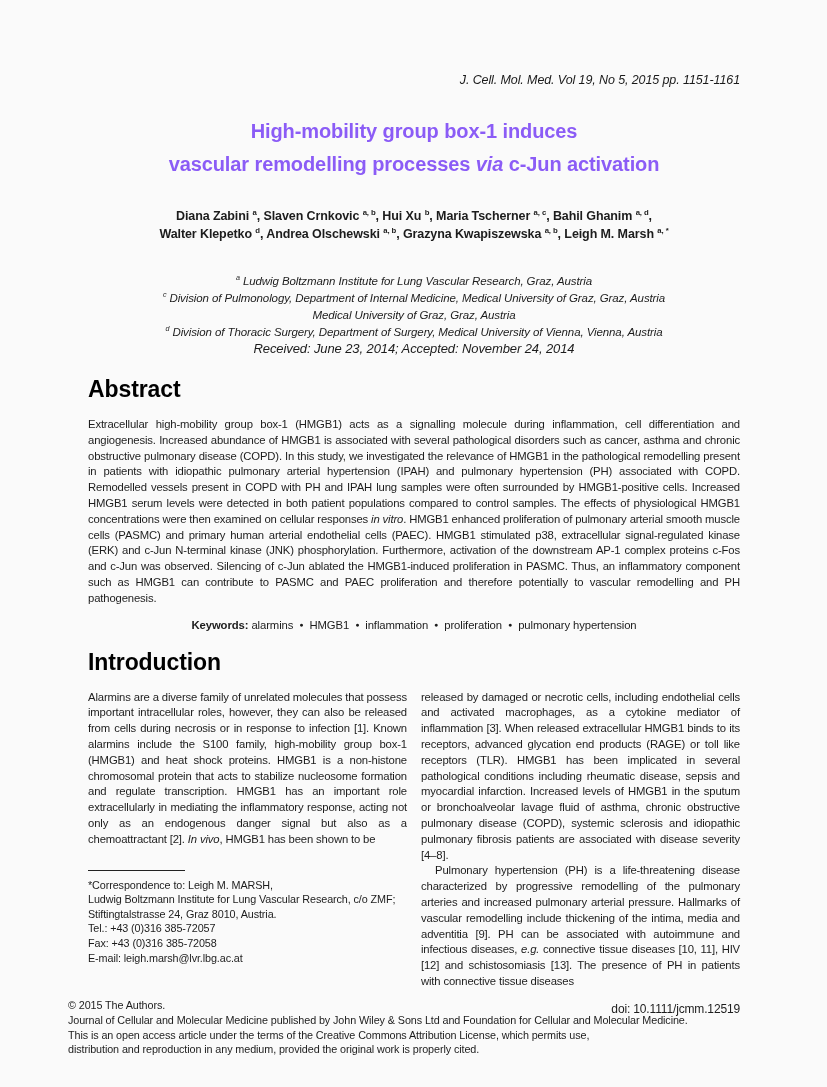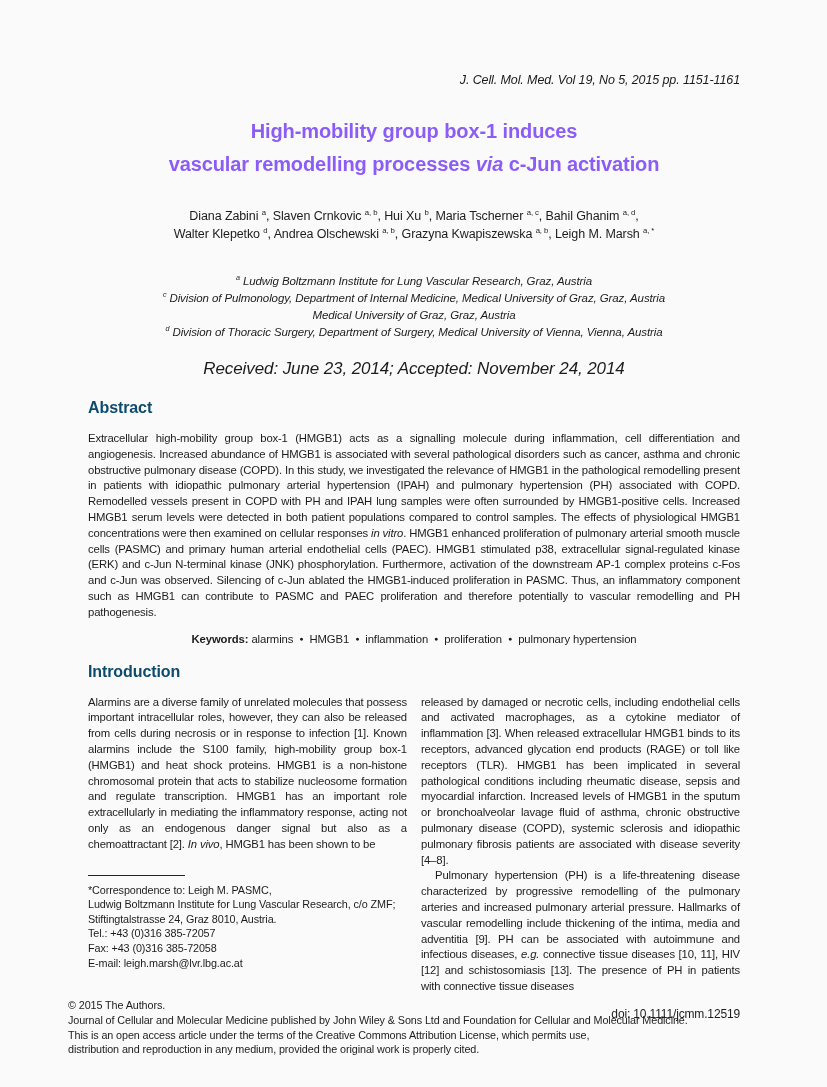--- a/index.html
+++ b/index.html
@@ -28,41 +28,40 @@
     text-align: center;
     font-size: 20px;
     font-weight: 700;
     line-height: 33px;
     color: #8b5cf6;
   }
   .authors {
     margin-top: 26px;
     text-align: center;
     font-size: 12.5px;
-    font-weight: 400;
+    font-weight: 700;
     line-height: 18px;
   }
   .affiliations {
     margin-top: 30px;
     text-align: center;
     font-style: italic;
     font-size: 11.5px;
     line-height: 17px;
   }
   .received {
-    margin-top: 18px;
     text-align: center;
     font-style: italic;
-    font-size: 17px;
+    font-size: 13px;
   }
   .section-heading {
     margin-top: 20px;
-    font-size: 16px;
+    font-size: 23px;
     font-weight: 700;
-    color: #0c4a6e;
+    color: #000000;
   }
   .abstract-body {
     margin-top: 14px;
     font-size: 11.3px;
     line-height: 15.8px;
     text-align: justify;
     letter-spacing: -0.15px;
   }
   .keywords {
     margin-top: 12px;
@@ -157,21 +156,21 @@
     <span><span>alarmins</span><span class="kw-dot">●</span><span>HMGB1</span><span class="kw-dot">●</span><span>inflammation</span><span class="kw-dot">●</span><span>proliferation</span><span class="kw-dot">●</span><span>pulmonary hypertension</span></span>
   </div>
 
   <div class="section-heading intro-heading">Introduction</div>
 
   <div class="columns">
     <div class="col">
       <p><span>Alarmins are a diverse family of unrelated molecules that possess important intracellular roles, however, they can also be released from cells during necrosis or in response to infection [1]. Known alarmins include the S100 family, high-mobility group box-1 (HMGB1) and heat shock proteins. HMGB1 is a non-histone chromosomal protein that acts to stabilize nucleosome formation and regulate transcription. HMGB1 has an important role extracellularly in mediating the inflammatory response, acting not only as an endogenous danger signal but also as a chemoattractant [2]. </span><span class="seg-i">In vivo</span><span>, HMGB1 has been shown to be</span></p>
       <div class="footnote">
         <div class="footnote-rule"></div>
-        <div>*Correspondence to: Leigh M. PASMC,</div>
+        <div>*Correspondence to: Leigh M. MARSH,</div>
         <div>Ludwig Boltzmann Institute for Lung Vascular Research, c/o ZMF;</div>
         <div>Stiftingtalstrasse 24, Graz 8010, Austria.</div>
         <div>Tel.: +43 (0)316 385-72057</div>
         <div>Fax: +43 (0)316 385-72058</div>
         <div>E-mail: leigh.marsh@lvr.lbg.ac.at</div>
       </div>
     </div>
     <div class="col">
       <p><span>released by damaged or necrotic cells, including endothelial cells and activated macrophages, as a cytokine mediator of inflammation [3]. When released extracellular HMGB1 binds to its receptors, advanced glycation end products (RAGE) or toll like receptors (TLR). HMGB1 has been implicated in several pathological conditions including rheumatic disease, sepsis and myocardial infarction. Increased levels of HMGB1 in the sputum or bronchoalveolar lavage fluid of asthma, chronic obstructive pulmonary disease (COPD), systemic sclerosis and idiopathic pulmonary fibrosis patients are associated with disease severity [4–8].</span></p>
       <p class="indent"><span>Pulmonary hypertension (PH) is a life-threatening disease characterized by progressive remodelling of the pulmonary arteries and increased pulmonary arterial pressure. Hallmarks of vascular remodelling include thickening of the intima, media and adventitia [9]. PH can be associated with autoimmune and infectious diseases, </span><span class="seg-i">e.g.</span><span> connective tissue diseases [10, 11], HIV [12] and schistosomiasis [13]. The presence of PH in patients with connective tissue diseases</span></p>

